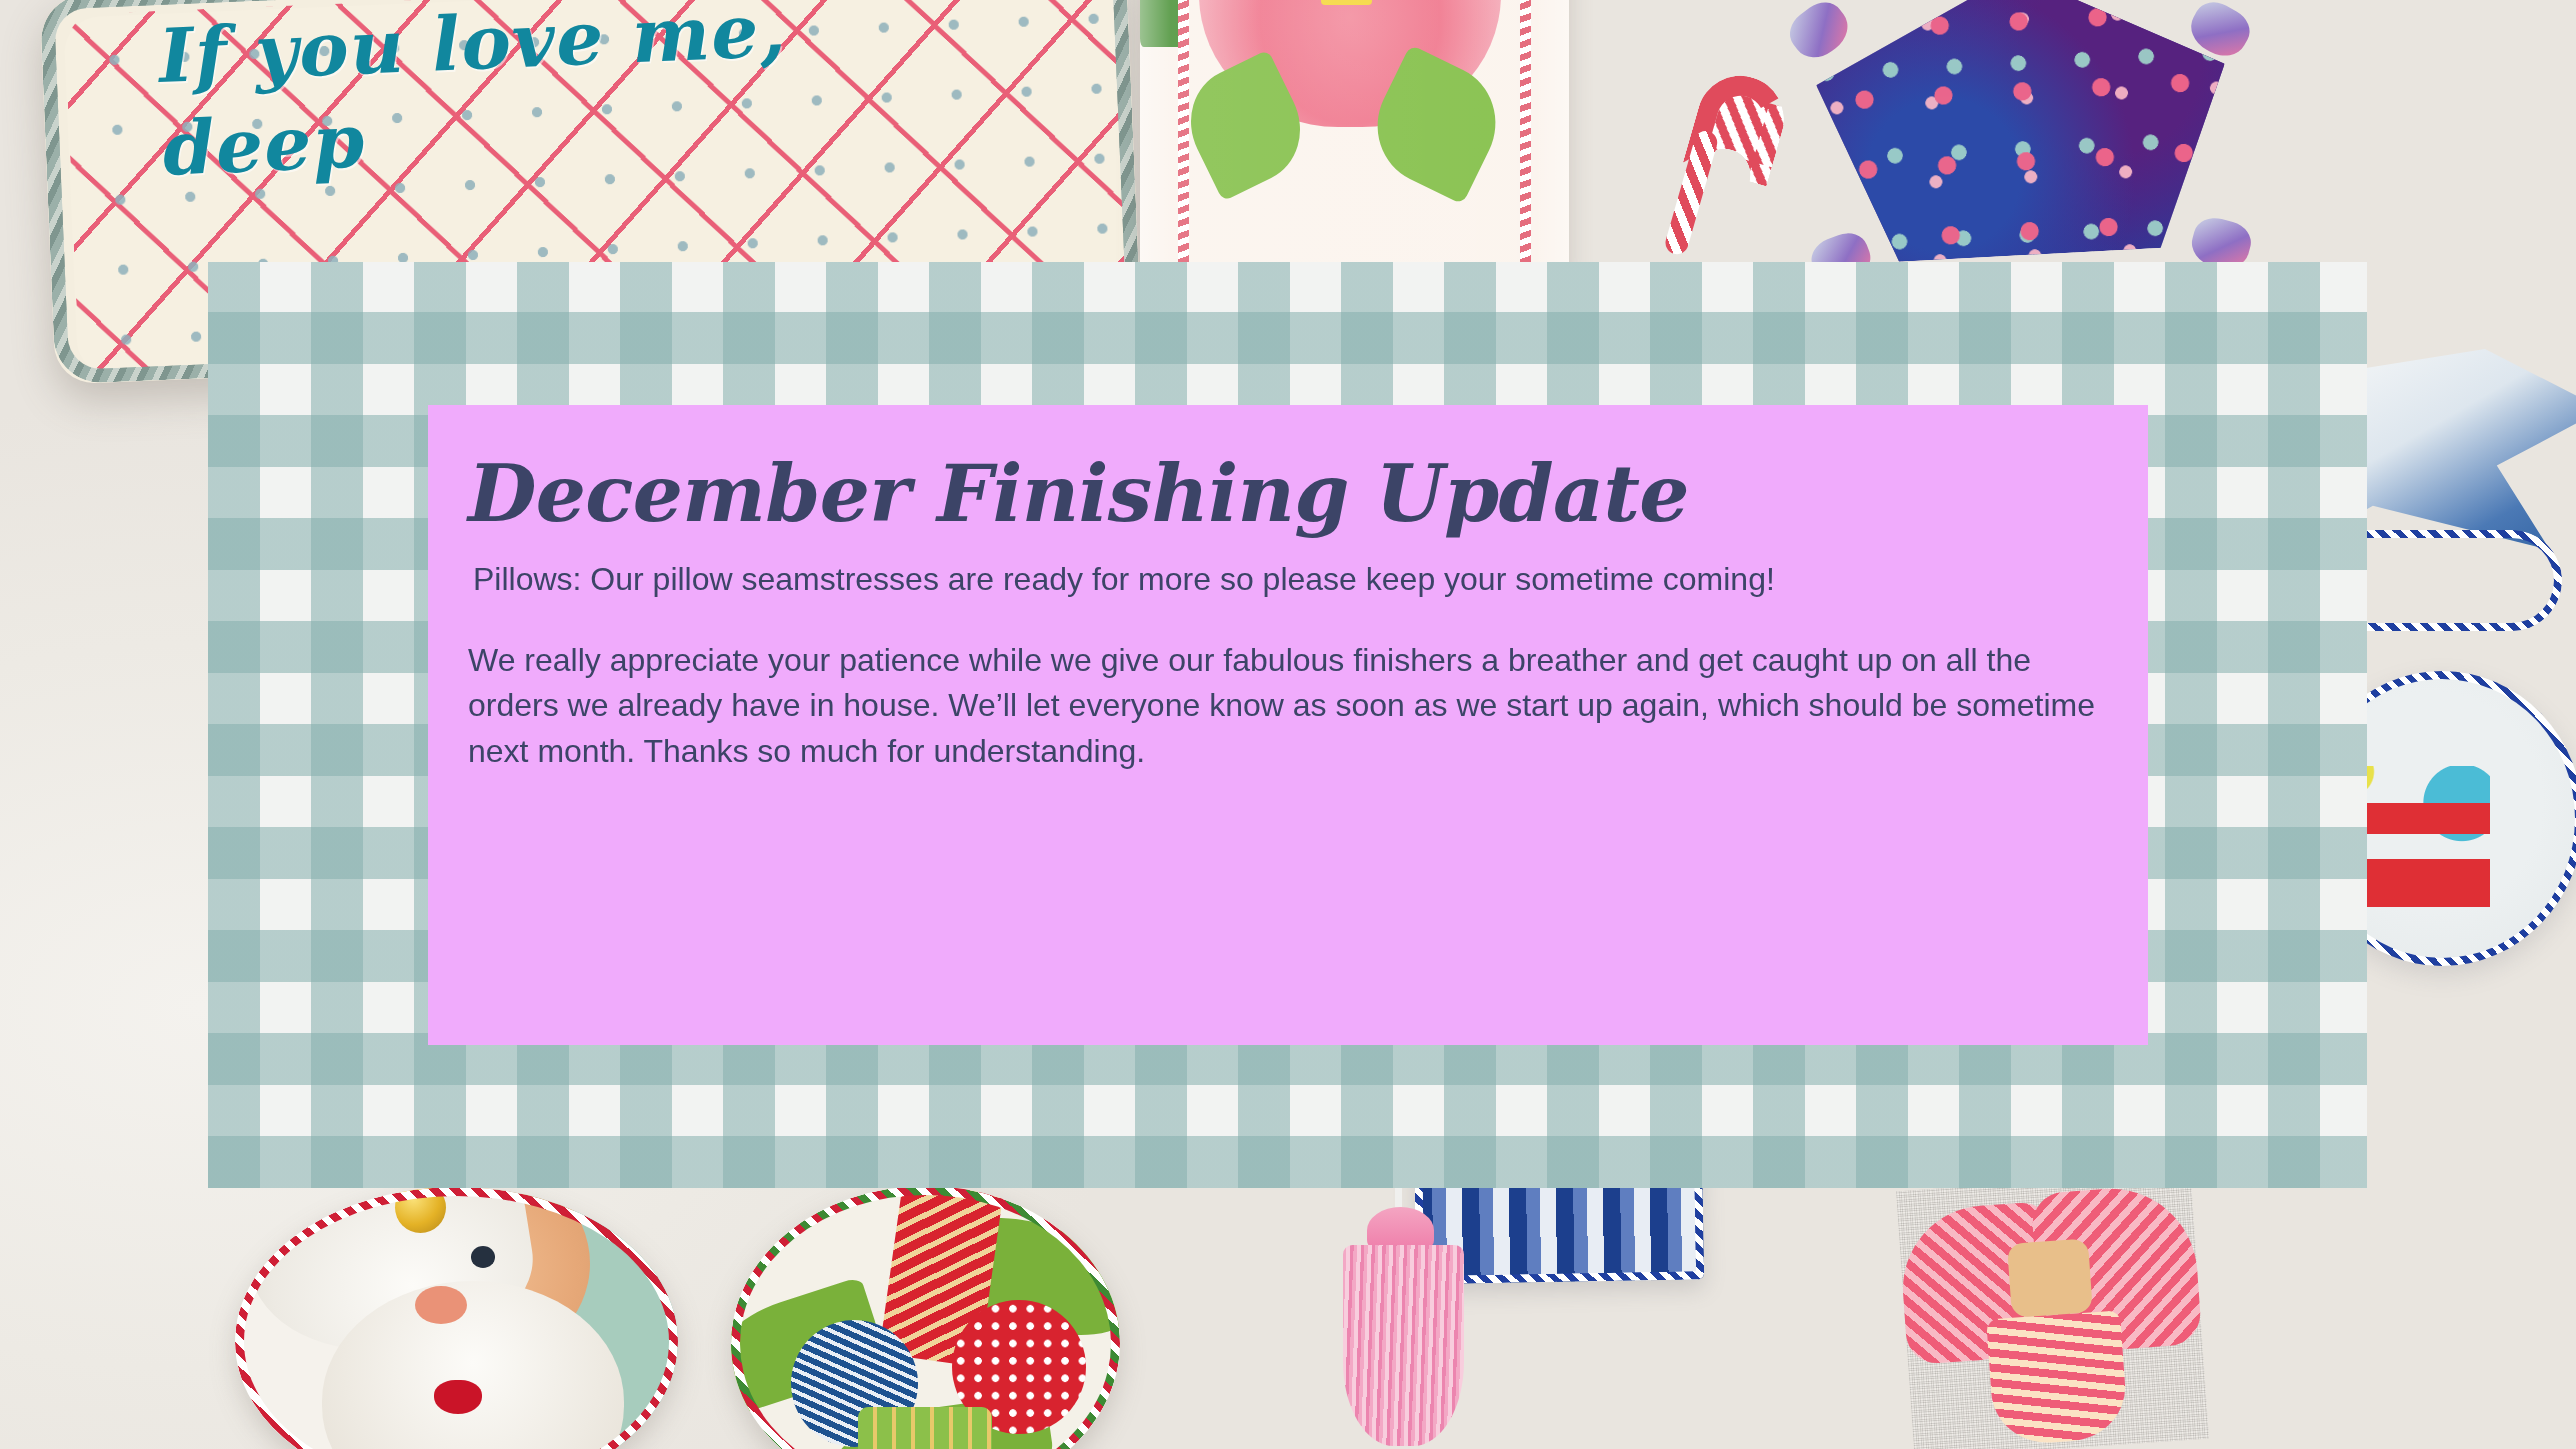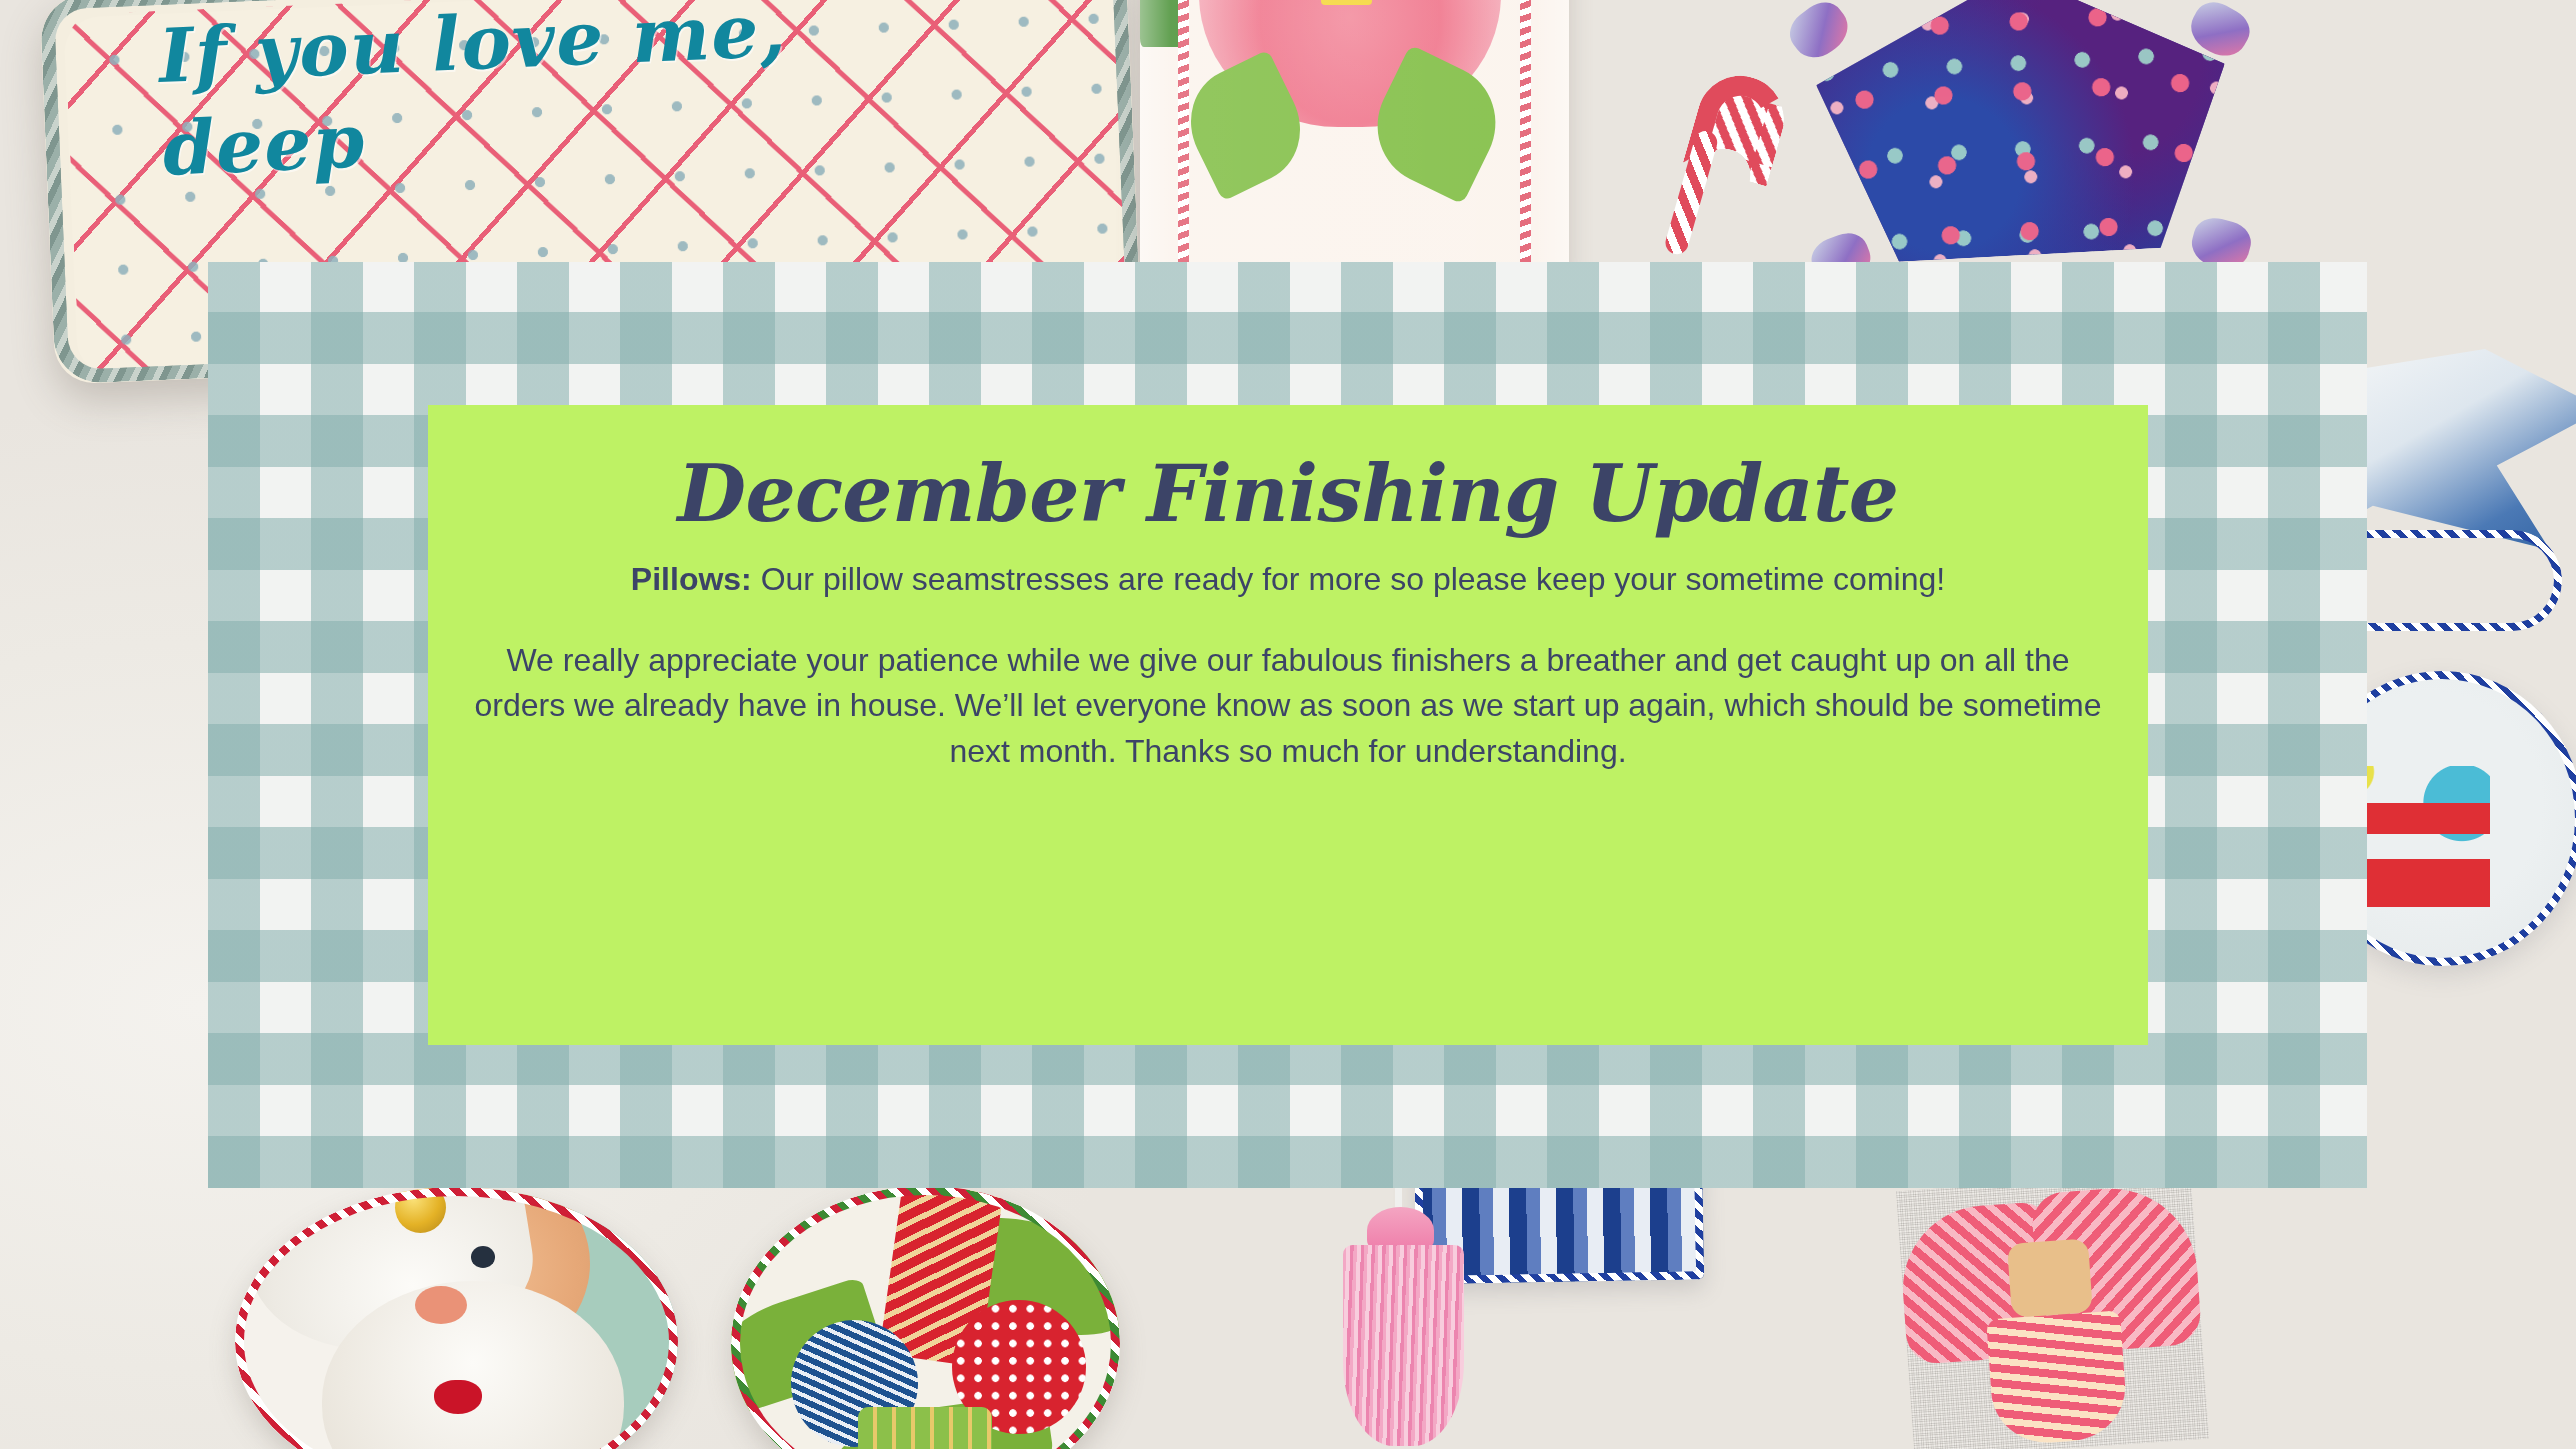--- a/index.html
+++ b/index.html
@@ -351,41 +351,40 @@
     background-image:
       repeating-linear-gradient(90deg, rgba(133,175,173,.55) 0 52px, rgba(0,0,0,0) 52px 103px),
       repeating-linear-gradient(0deg,  rgba(133,175,173,.55) 0 52px, rgba(0,0,0,0) 52px 103px);
     background-position:0 0,0 0;
   }
 
   
   #content-card{
     position:absolute;
     left:428px; top:405px; width:1720px; height:640px;
-    background:#bef264;
+    background:#f0abfc;
     padding:28px 40px 15px 40px;
-    text-align:center;
   }
   #card-title{
     font-family:"DejaVu Serif", serif;
     font-style:italic; font-weight:bold;
     font-size:79px; line-height:1.15;
     color:#3c4467;
     letter-spacing:-0.7px;
     margin:16px 0 17.4px 0;
   }
   .body-para{
     font-family:"Liberation Sans", sans-serif;
     font-size:32px;
     line-height:1.42;
     color:#3c4467;
     margin:0 auto 35px auto;
     max-width:1630px;
   }
-  .body-para b{ font-weight:700; }
+  .body-para b{ font-weight:400; }
   #para-3{ max-width:1657px; margin-bottom:0; }
 </style>
 </head>
 <body>
 
 <div id="photo-backdrop">
 
   <div id="pillow-wrap">
     <div id="pillow-body" class="stitch">
       <div id="pillow-canvas" class="stitch"></div>

